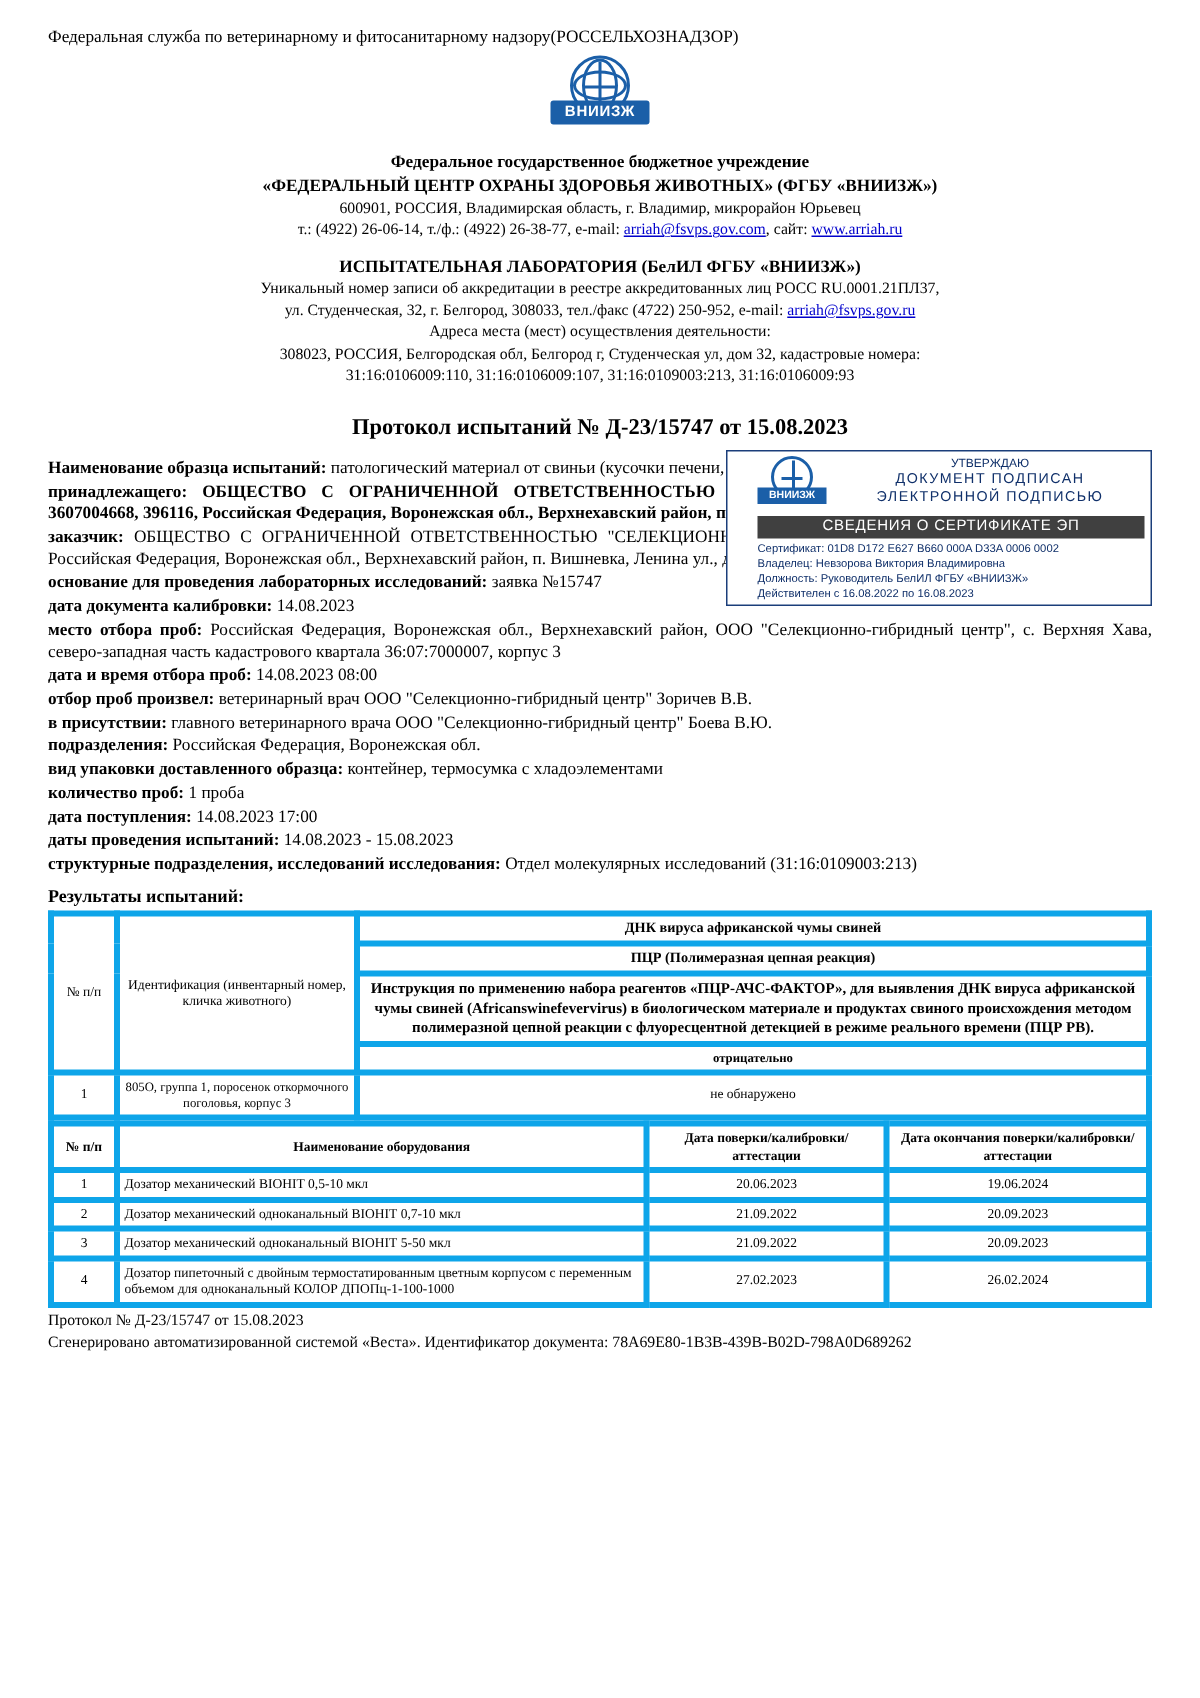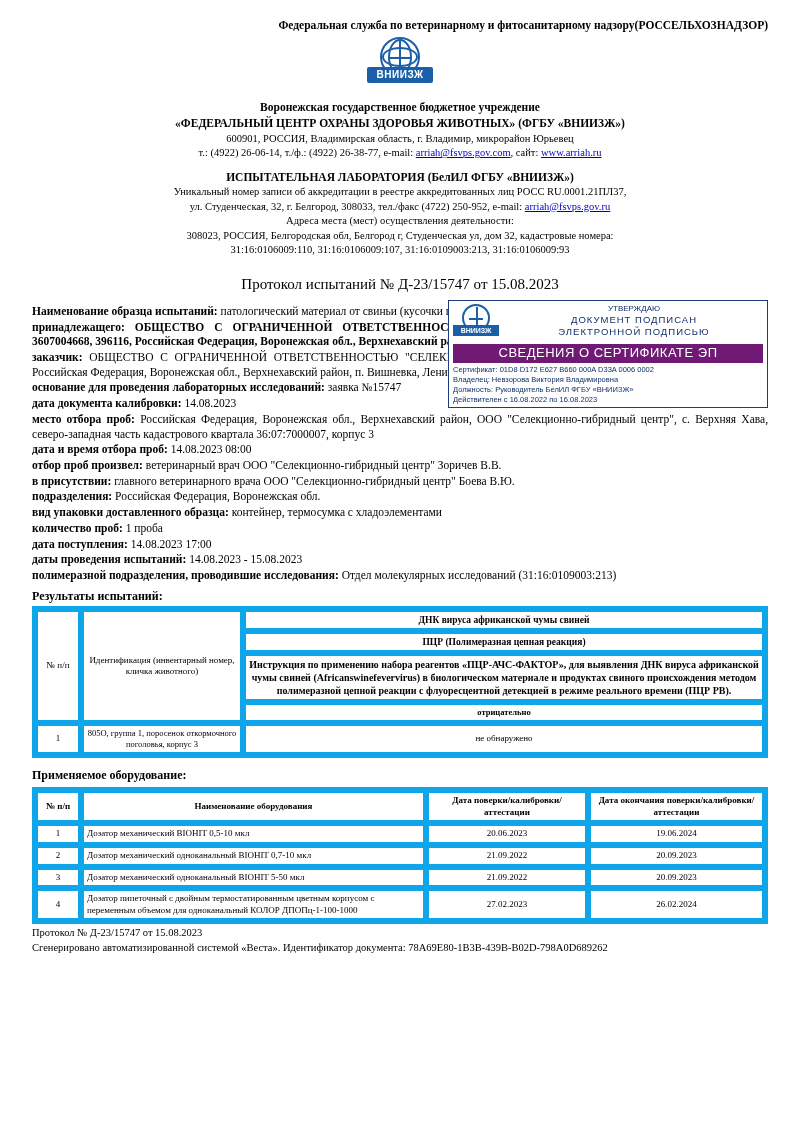--- a/index.html
+++ b/index.html
@@ -18,23 +18,23 @@
   .page {
     width: 800px;
     box-sizing: border-box;
     padding: 18px 32px 10px 32px;
     position: relative;
   }
   .bold { font-weight: bold; }
   .small { font-size: 10.5px; }
 
   .org-head {
-    font-weight: bold;
+    font-weight: normal;
     font-size: 11.5px;
-    text-align: right;
+    text-align: left;
     margin-bottom: 4px;
   }
   .logo-wrap {
     text-align: center;
     margin: 2px 0 6px 0;
   }
   .logo {
     display: inline-block;
     width: 66px;
     height: 54px;
@@ -101,28 +101,28 @@
     font-weight: bold;
     margin-top: 10px;
     font-size: 11.5px;
   }
 
   
   .stamp {
     position: absolute;
     right: 32px;
     top: 300px;
-    width: 320px;
+    width: 284px;
     border: 1px solid #1b3e7a;
     background: #fff;
     font-family: "Liberation Sans", sans-serif;
     font-size: 8px;
     color: #10306a;
     box-sizing: border-box;
-    padding: 3px 4px 2px 4px;
+    padding: 3px 4px 2px 20px;
   }
   .stamp .st-head {
     display: flex;
     align-items: flex-start;
     gap: 6px;
   }
   .stamp .st-logo {
     width: 46px; height: 38px;
     position: relative;
     flex: 0 0 46px;
@@ -141,51 +141,51 @@
     border-top: 2px solid #1b5fa8;
   }
   .stamp .st-logo .r {
     position: absolute; left: 0; top: 21px; width: 46px; height: 11px;
     background: #1b5fa8; color: #fff; font-size: 7px; font-weight: bold;
     line-height: 11px; text-align: center;
   }
   .stamp .st-txt { flex: 1; text-align: center; line-height: 1.25; }
   .stamp .st-txt .t1 { font-size: 9.5px; letter-spacing: 1px; }
   .stamp .st-bar {
-    background: #701a75;
+    background: #404040;
     color: #fff;
     text-align: center;
-    font-size: 13px;
+    font-size: 10px;
     letter-spacing: 0.5px;
     margin: 2px 0 2px 0;
     padding: 1px 0;
   }
   .stamp .st-rows { font-size: 7.5px; line-height: 1.35; }
 
   h1.protocol {
     text-align: center;
     font-size: 15px;
-    font-weight: normal;
+    font-weight: bold;
     margin: 18px 0 10px 0;
   }
 
   .fields p {
     margin: 0 0 1px 0;
     text-align: justify;
   }
   .fields .lbl { font-weight: bold; }
 
   table {
     border-collapse: collapse;
     width: 100%;
     font-size: 9px;
     font-family: "Liberation Serif", serif;
   }
   table td, table th {
-    border: 6px solid #0ea5e9;
+    border: 4px solid #0ea5e9;
     padding: 2px 3px;
     vertical-align: middle;
     text-align: center;
   }
   .results-table .hdr-big { font-weight: bold; font-size: 9.5px; }
   .results-table .instr { font-weight: bold; font-size: 10px; line-height: 1.3; }
   .results-table .neg { font-weight: bold; font-size: 8.5px; }
   .results-table td.sample { font-size: 8.5px; }
 
   .equip-title { font-weight: bold; font-size: 12px; margin: 10px 0 4px 0; }
@@ -209,21 +209,21 @@
 
   <div class="logo-wrap">
     <span class="logo">
       <span class="globe"></span>
       <span class="glb2"></span>
       <span class="glb3"></span>
       <span class="ribbon">ВНИИЗЖ</span>
     </span>
   </div>
 
-  <div class="line bold">Воронежская государственное бюджетное учреждение</div>
+  <div class="line bold">Федеральное государственное бюджетное учреждение</div>
   <div class="line bold">«ФЕДЕРАЛЬНЫЙ ЦЕНТР ОХРАНЫ ЗДОРОВЬЯ ЖИВОТНЫХ» (ФГБУ «ВНИИЗЖ»)</div>
   <div class="line small">600901, РОССИЯ, Владимирская область, г. Владимир, микрорайон Юрьевец</div>
   <div class="line small">
     <span>т.: (4922) 26-06-14, т./ф.: (4922) 26-38-77, e-mail: </span><a href="#">arriah@fsvps.gov.com</a><span>, сайт: </span><a href="#">www.arriah.ru</a>
   </div>
 
   <div class="lab-title">ИСПЫТАТЕЛЬНАЯ ЛАБОРАТОРИЯ (БелИЛ ФГБУ «ВНИИЗЖ»)</div>
   <div class="line small">Уникальный номер записи об аккредитации в реестре аккредитованных лиц РОСС RU.0001.21ПЛ37,</div>
   <div class="line small">
     <span>ул. Студенческая, 32, г. Белгород, 308033, тел./факс (4722) 250-952, e-mail: </span><a href="#">arriah@fsvps.gov.ru</a>
@@ -263,21 +263,21 @@
     <p><span class="lbl">дата документа калибровки:</span> <span>14.08.2023</span></p>
     <p><span class="lbl">место отбора проб:</span> <span>Российская Федерация, Воронежская обл., Верхнехавский район, ООО "Селекционно-гибридный центр", с. Верхняя Хава, северо-западная часть кадастрового квартала 36:07:7000007, корпус 3</span></p>
     <p><span class="lbl">дата и время отбора проб:</span> <span>14.08.2023 08:00</span></p>
     <p><span class="lbl">отбор проб произвел:</span> <span>ветеринарный врач ООО "Селекционно-гибридный центр" Зоричев В.В.</span></p>
     <p><span class="lbl">в присутствии:</span> <span>главного ветеринарного врача ООО "Селекционно-гибридный центр" Боева В.Ю.</span></p>
     <p><span class="lbl">подразделения:</span> <span>Российская Федерация, Воронежская обл.</span></p>
     <p><span class="lbl">вид упаковки доставленного образца:</span> <span>контейнер, термосумка с хладоэлементами</span></p>
     <p><span class="lbl">количество проб:</span> <span>1 проба</span></p>
     <p><span class="lbl">дата поступления:</span> <span>14.08.2023 17:00</span></p>
     <p><span class="lbl">даты проведения испытаний:</span> <span>14.08.2023 - 15.08.2023</span></p>
-    <p><span class="lbl">полимеразной подразделения, проводившие исследования:</span> <span>Отдел молекулярных исследований (31:16:0109003:213)</span></p>
+    <p><span class="lbl">структурные подразделения, исследований исследования:</span> <span>Отдел молекулярных исследований (31:16:0109003:213)</span></p>
   </div>
 
   <div class="results-label">Результаты испытаний:</div>
 
   <table class="results-table">
     <tbody>
         <tr>
       <td rowspan="4" style="width:34px;">№ п/п</td>
       <td rowspan="4" style="width:150px;">Идентификация (инвентарный номер, кличка животного)</td>
       <td class="hdr-big">ДНК вируса африканской чумы свиней</td>
@@ -292,21 +292,20 @@
       <td class="neg">отрицательно</td>
     </tr>
     <tr>
       <td>1</td>
       <td class="sample">805О, группа 1, поросенок откормочного поголовья, корпус 3</td>
       <td>не обнаружено</td>
     </tr>
   </tbody>
     </table>
 
-  <div class="equip-title">Применяемое оборудование:</div>
 
   <table class="equip-table">
     <tbody>
         <tr>
       <th style="width:34px;">№ п/п</th>
       <th>Наименование оборудования</th>
       <th style="width:150px;">Дата поверки/калибровки/аттестации</th>
       <th style="width:165px;">Дата окончания поверки/калибровки/аттестации</th>
     </tr>
     <tr>

